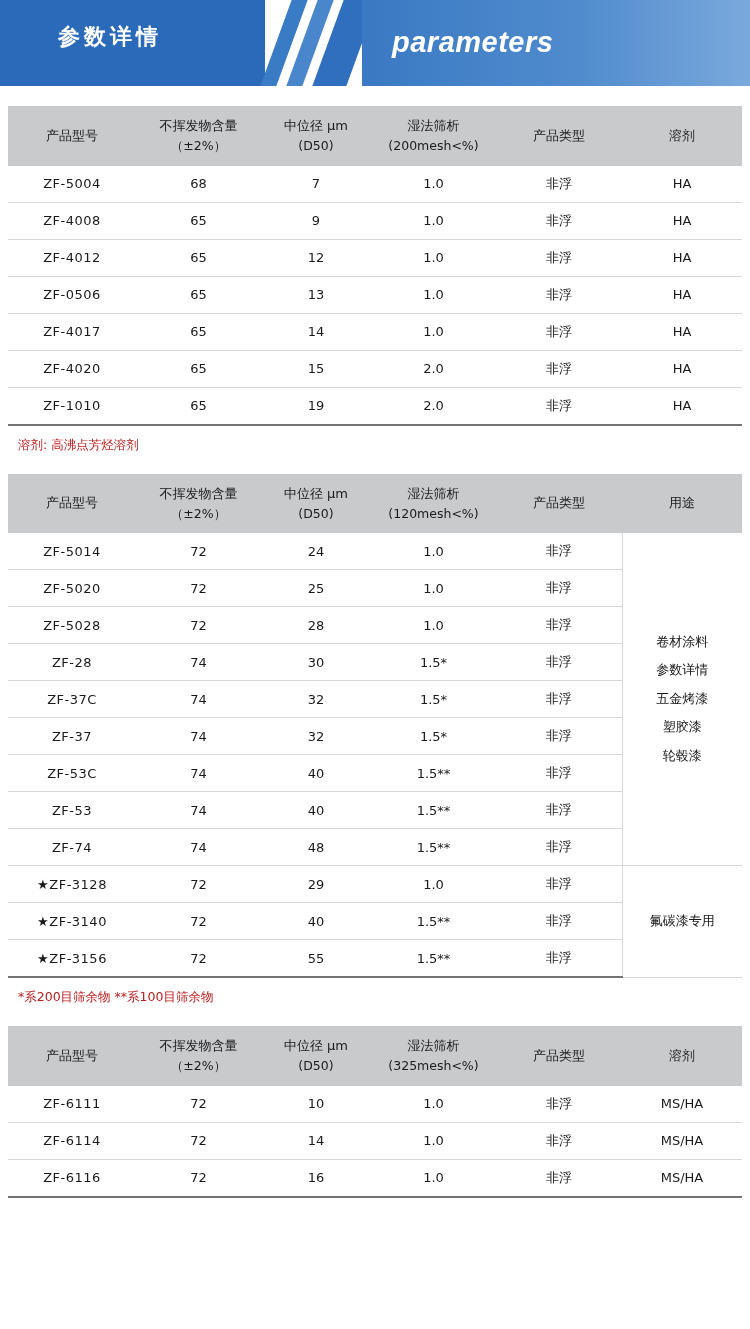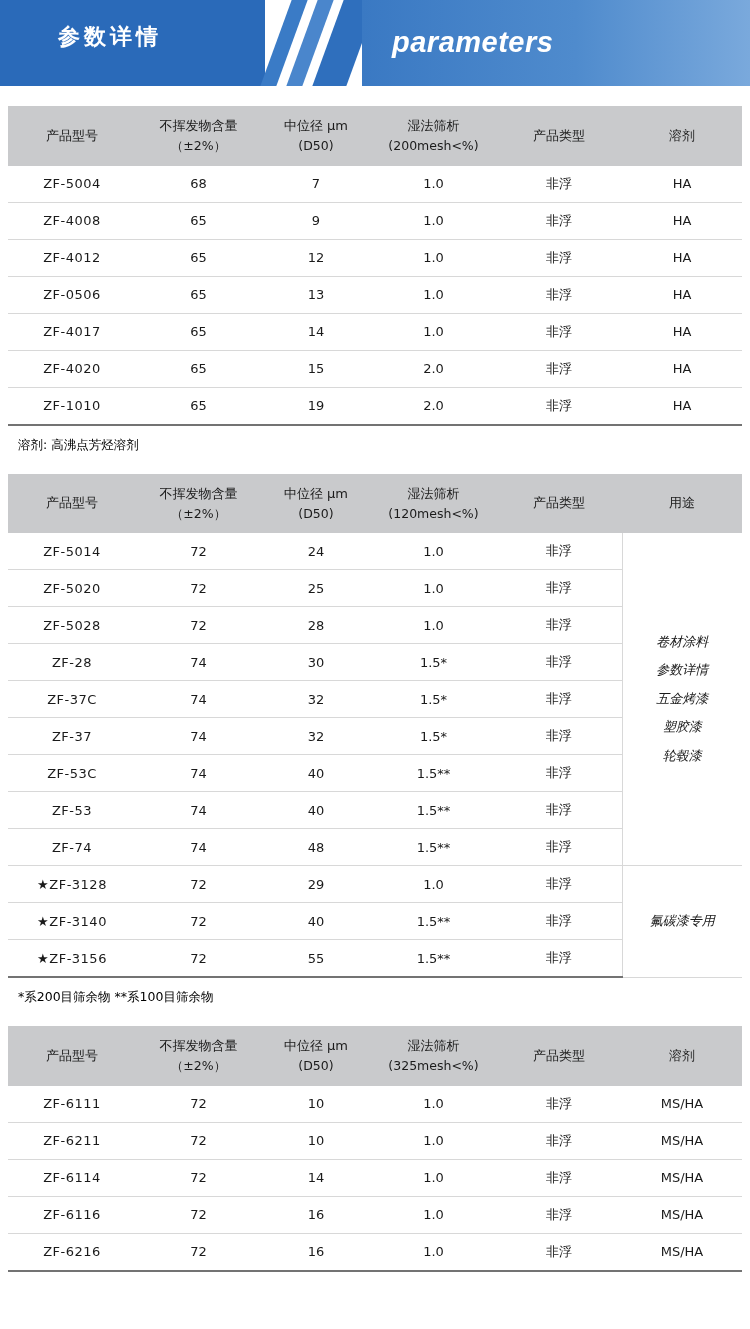--- a/index.html
+++ b/index.html
@@ -126,25 +126,24 @@
   }
   td.usage {
     border-left: 1px solid #d8d8d8;
     border-bottom: none;
     vertical-align: middle;
     line-height: 2.2;
     font-size: 12.5px;
   }
   td.usage.bottom-sep {
     border-bottom: 1px solid #d8d8d8;
-    font-style: italic;
   }
   .note {
     font-size: 12.5px;
-    color: #000000;
+    color: #b91c1c;
     padding: 11px 0 0 10px;
     font-family: "DejaVu Sans", "Liberation Sans", sans-serif;
   }
   .star { letter-spacing: 0; }
 </style>
 </head>
 <body>
 
 <div class="page">
 
@@ -409,45 +408,29 @@
       <tbody>
         <tr>
           <td class="model">ZF-6111</td>
           <td>72</td>
           <td>10</td>
           <td>1.0</td>
           <td>非浮</td>
           <td>MS/HA</td>
         </tr>
         <tr>
-          <td class="model">ZF-6211</td>
-          <td>72</td>
-          <td>10</td>
+          <td class="model">ZF-6114</td>
+          <td>72</td>
+          <td>14</td>
           <td>1.0</td>
           <td>非浮</td>
           <td>MS/HA</td>
         </tr>
         <tr>
-          <td class="model">ZF-6114</td>
-          <td>72</td>
-          <td>14</td>
-          <td>1.0</td>
-          <td>非浮</td>
-          <td>MS/HA</td>
-        </tr>
-        <tr>
           <td class="model">ZF-6116</td>
-          <td>72</td>
-          <td>16</td>
-          <td>1.0</td>
-          <td>非浮</td>
-          <td>MS/HA</td>
-        </tr>
-        <tr>
-          <td class="model">ZF-6216</td>
           <td>72</td>
           <td>16</td>
           <td>1.0</td>
           <td>非浮</td>
           <td>MS/HA</td>
         </tr>
 
       </tbody>
     </table>
   </div>

